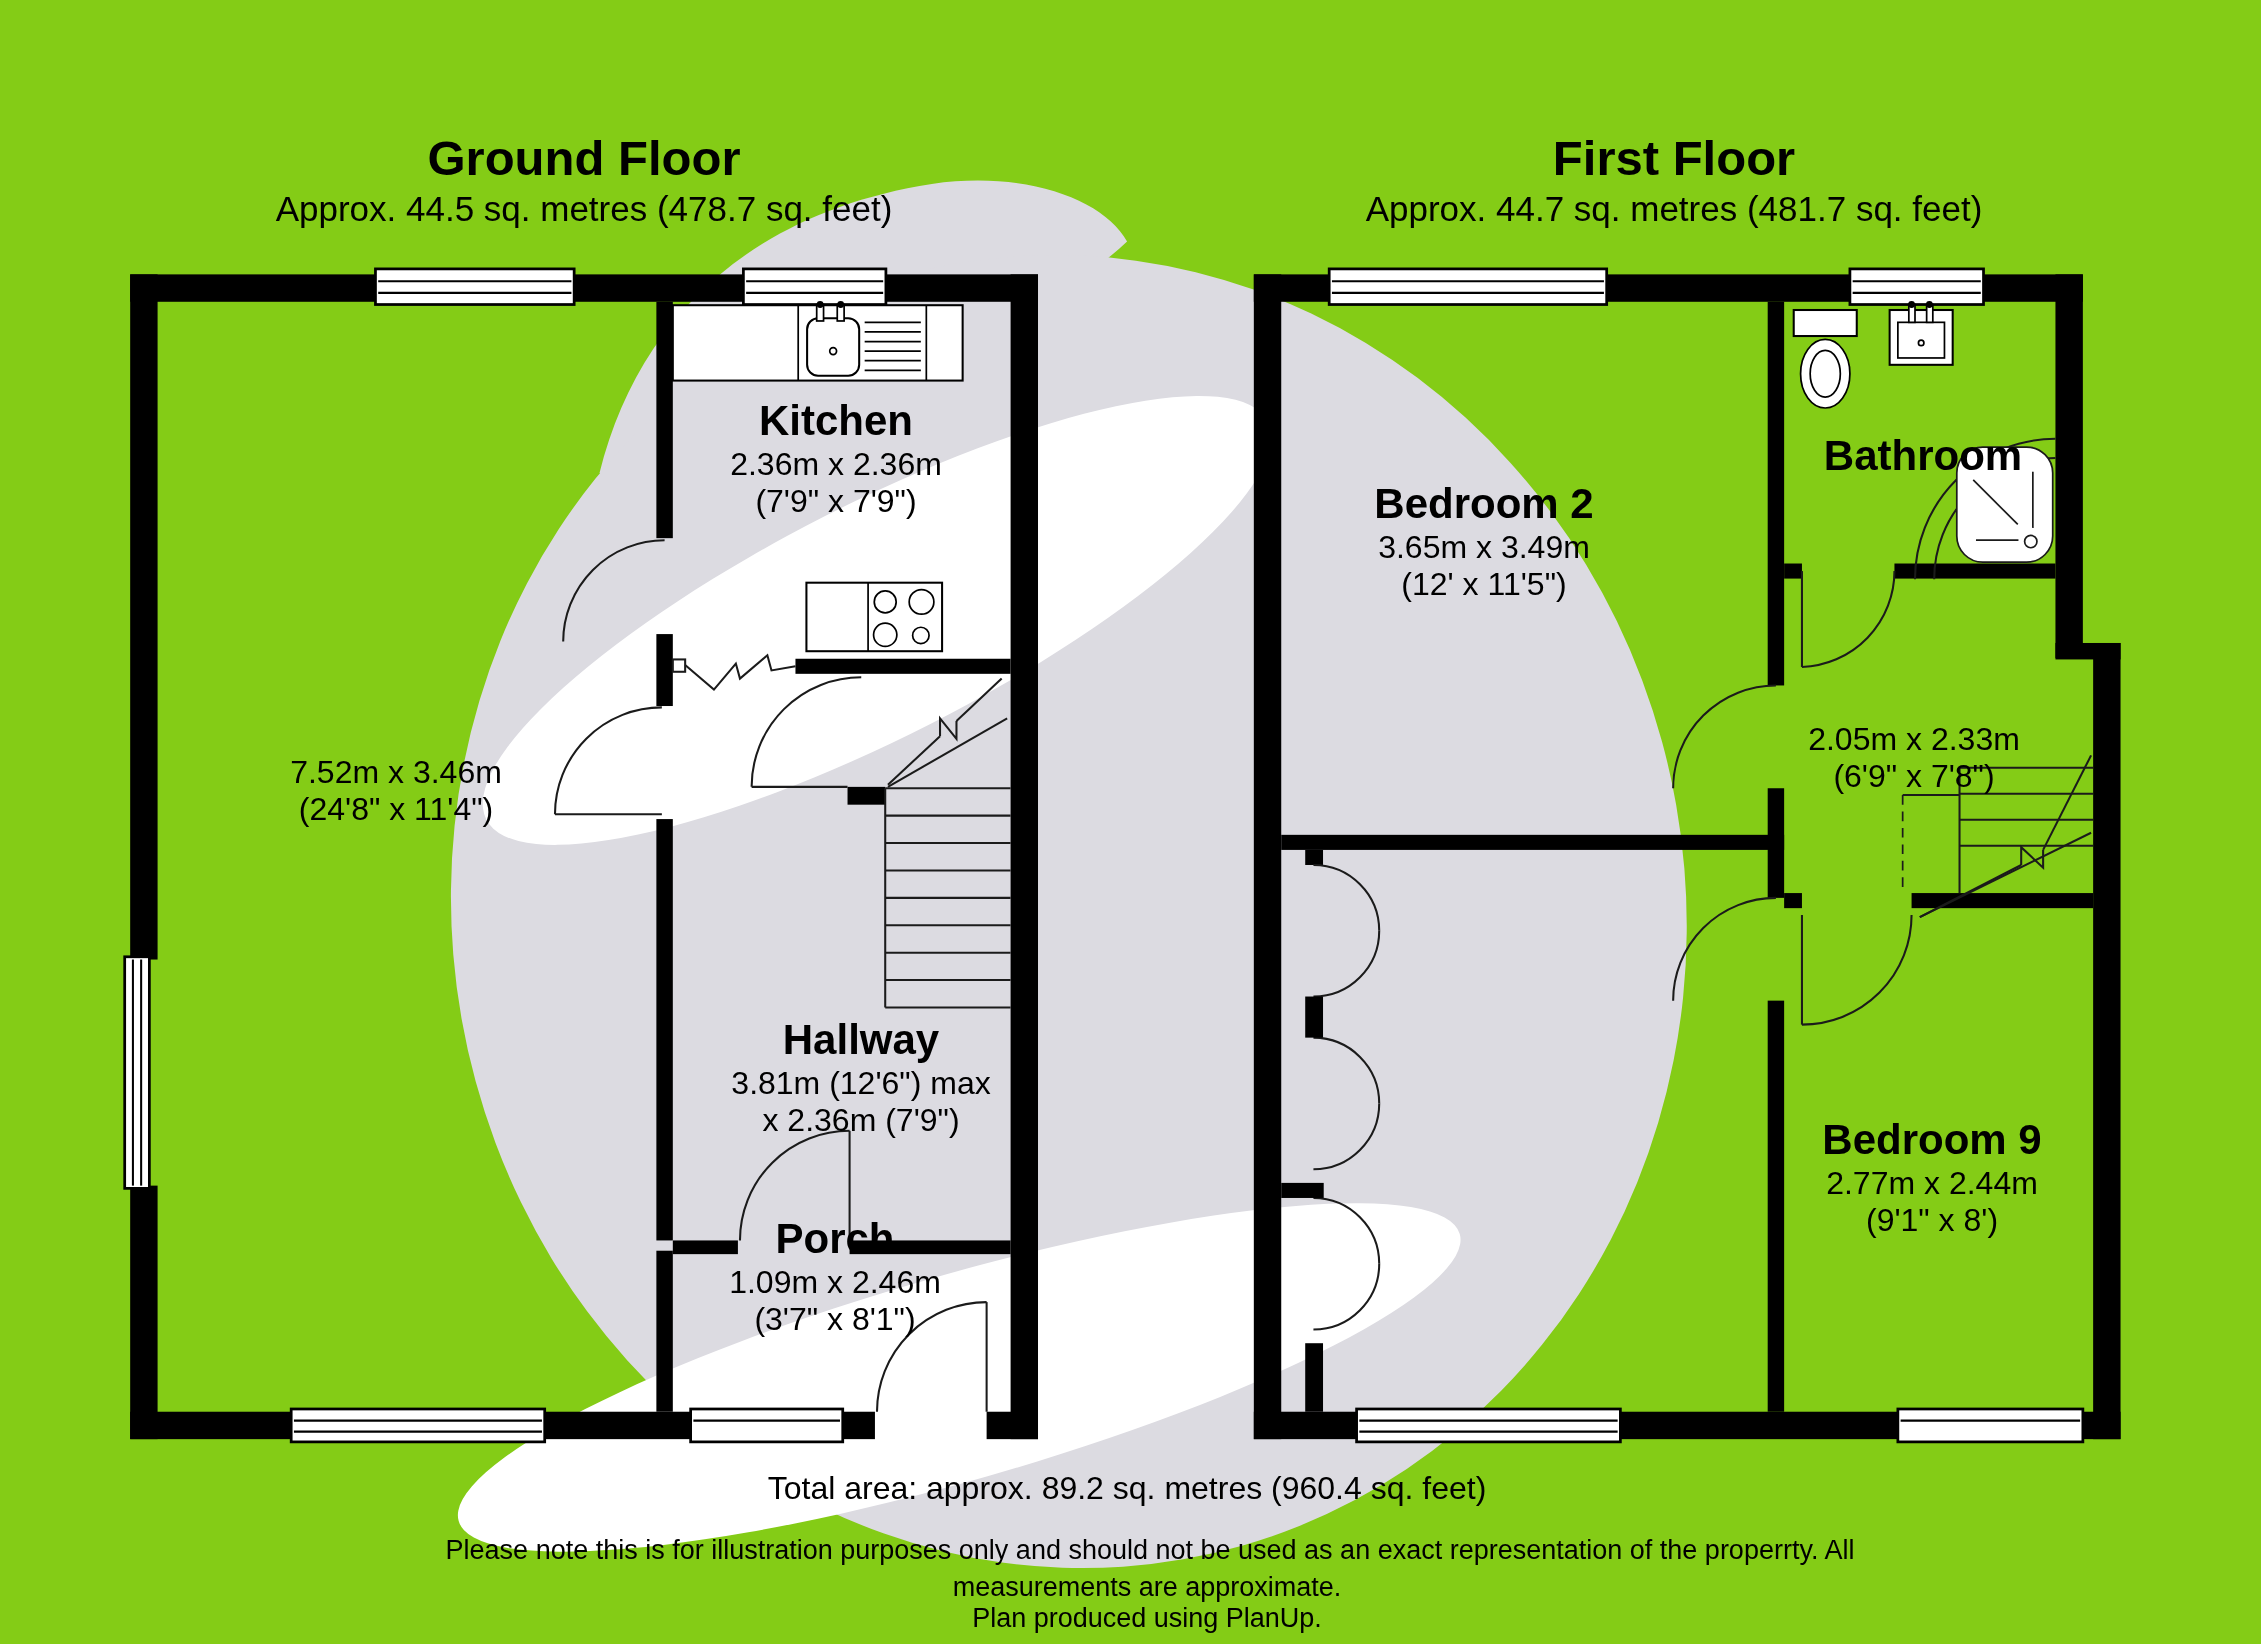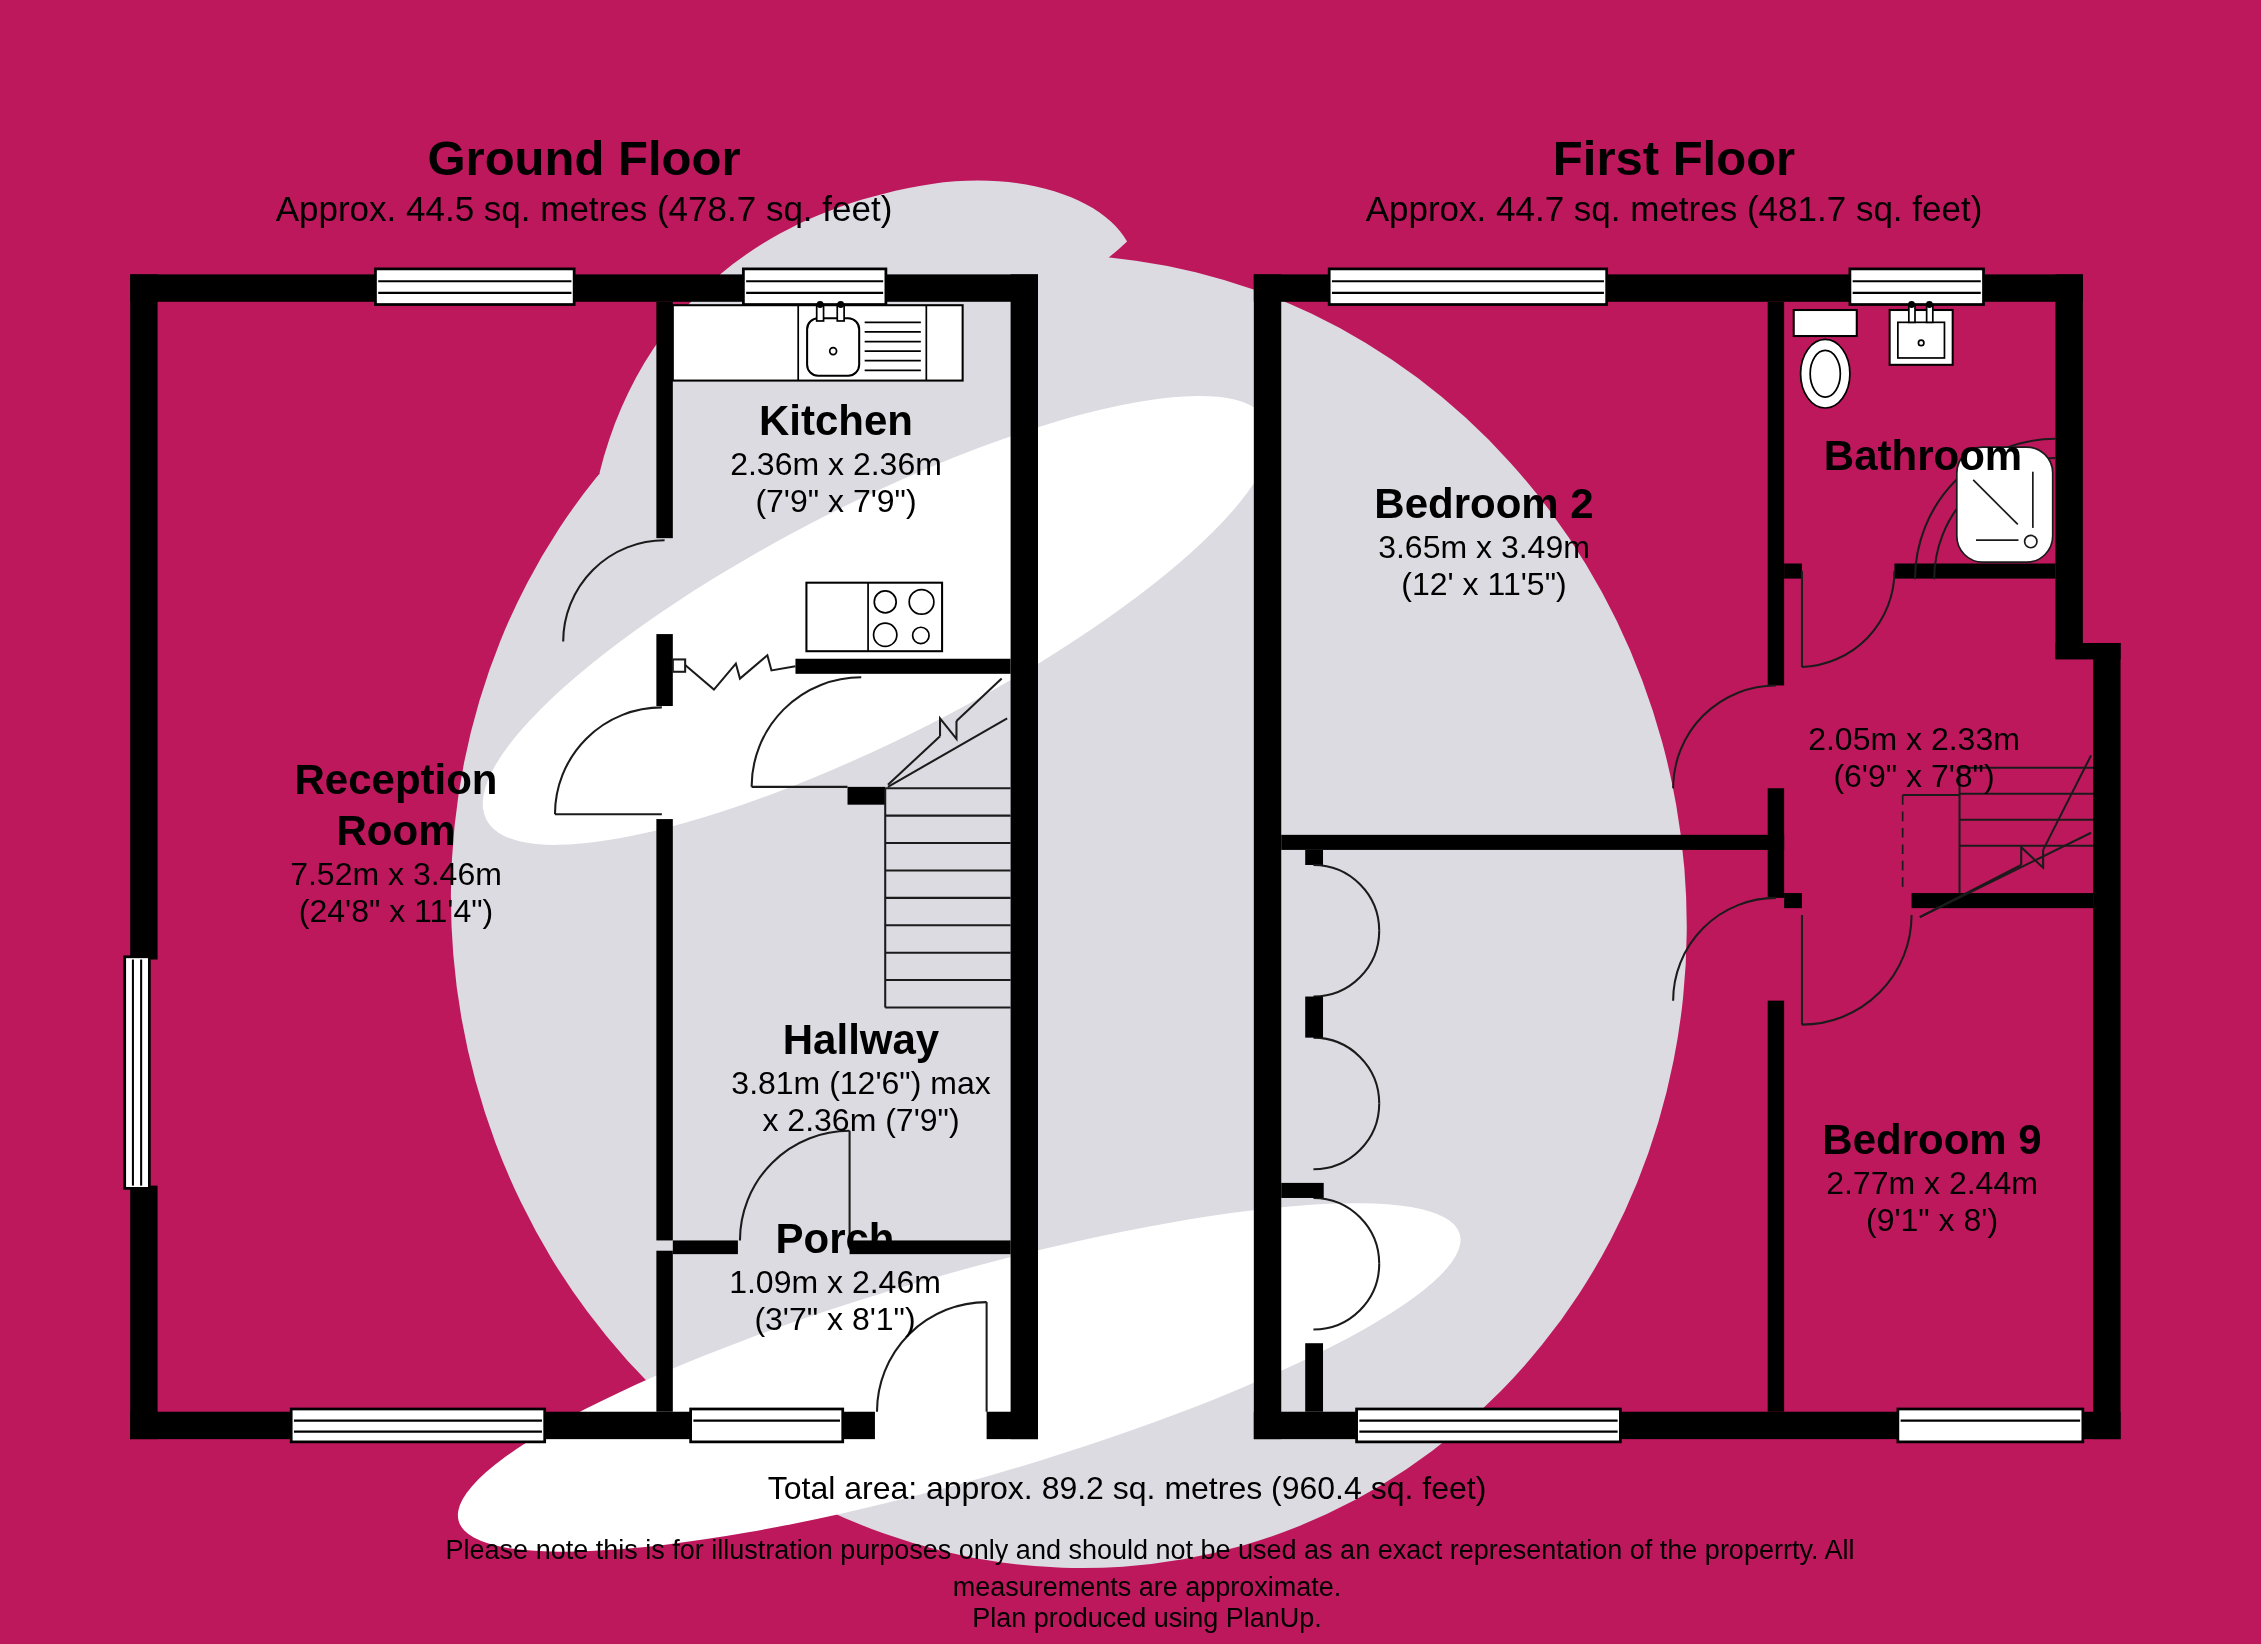--- a/index.html
+++ b/index.html
@@ -1,16 +1,16 @@
 <!DOCTYPE html>
 <html style="font-size:11px"><head>
 <meta charset="utf-8">
 <style>
   html,body{margin:0;padding:0;background:#ffffff;}
-  #canvas{position:relative;width:2261px;height:1645px;background:#be185d;overflow:hidden;
+  #canvas{position:relative;width:2261px;height:1645px;background:#84cc16;overflow:hidden;
           font-family:"Liberation Sans", sans-serif;color:#000;}
   #plan-svg{position:absolute;left:0;top:0;}
   .lbl{position:absolute;transform:translateX(-50%);text-align:center;white-space:nowrap;}
   .rname{font-size:42px;font-weight:bold;line-height:51px;}
   .rdim{font-size:32px;line-height:37px;}
   .wrap{white-space:normal;width:295px;}
   .title{font-size:49px;font-weight:bold;line-height:56px;}
   .subtitle{font-size:35px;line-height:38px;}
   .total{font-size:32px;line-height:45px;}
   .foot{font-size:27px;line-height:31.5px;margin-left:13px;}
@@ -245,21 +245,20 @@
   <div class="lbl title" style="left:1674px;top:130px">First Floor</div>
   <div class="lbl subtitle" style="left:1674px;top:190px">Approx. 44.7 sq. metres (481.7 sq. feet)</div>
 
   <div class="lbl" style="left:836px;top:395px">
     <div class="rname">Kitchen</div>
     <div class="rdim">2.36m x 2.36m</div>
     <div class="rdim">(7'9" x 7'9")</div>
   </div>
 
   <div class="lbl" style="left:396px;top:754px">
-    <div class="rname wrap">Reception Room</div>
     <div class="rdim">7.52m x 3.46m</div>
     <div class="rdim">(24'8" x 11'4")</div>
   </div>
 
   <div class="lbl" style="left:861px;top:1014px">
     <div class="rname">Hallway</div>
     <div class="rdim">3.81m (12'6") max</div>
     <div class="rdim">x 2.36m (7'9")</div>
   </div>
 

